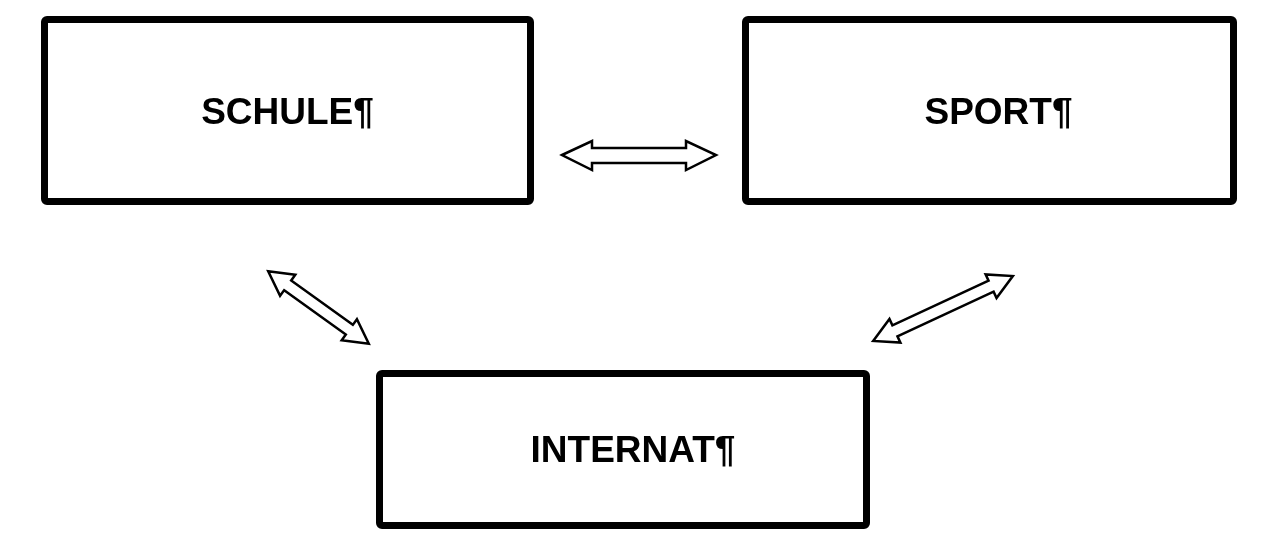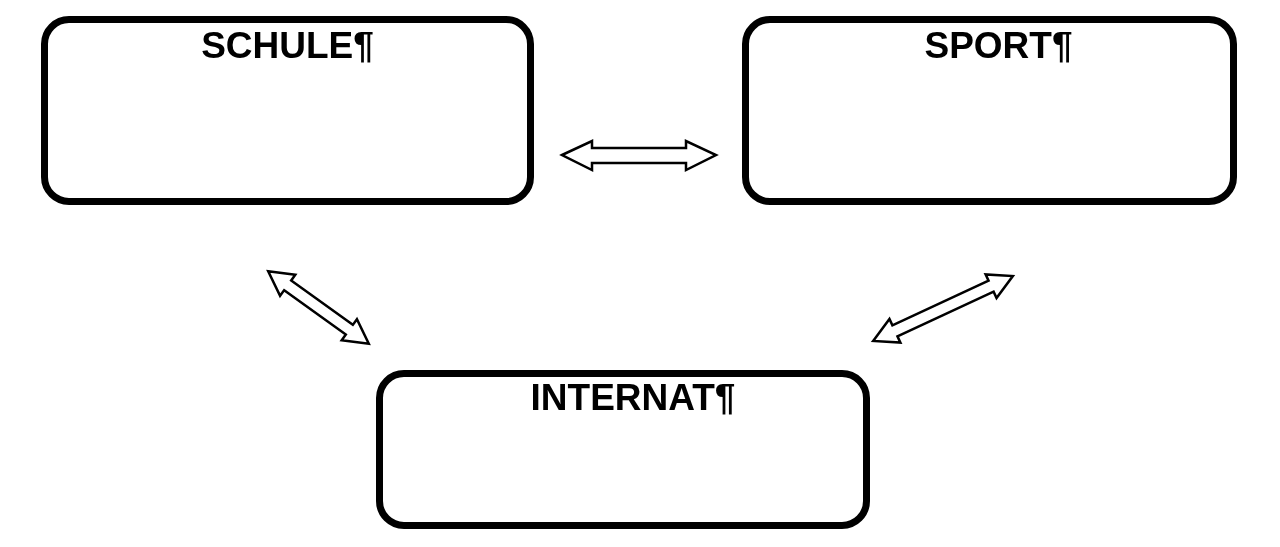--- a/index.html
+++ b/index.html
@@ -1,23 +1,24 @@
 <!DOCTYPE html>
 <html><head>
   <meta charset="utf-8">
   <style>
     html, body { margin: 0; padding: 0; background: #ffffff; }
     body { width: 1280px; height: 547px; position: relative; overflow: hidden; }
     .box {
       position: absolute;
       box-sizing: border-box;
       border: 7px solid #000000;
-      border-radius: 28px;
+      border-radius: 6px;
       background: #ffffff;
       display: flex;
+      align-items: center;
       justify-content: center;
     }
     .label {
       font-family: "Liberation Sans", sans-serif;
       font-weight: bold;
       font-size: 37px;
       color: #000000;
       letter-spacing: 0px;
     }
     #box-schule { left: 41px; top: 16px; width: 493px; height: 189px; }

